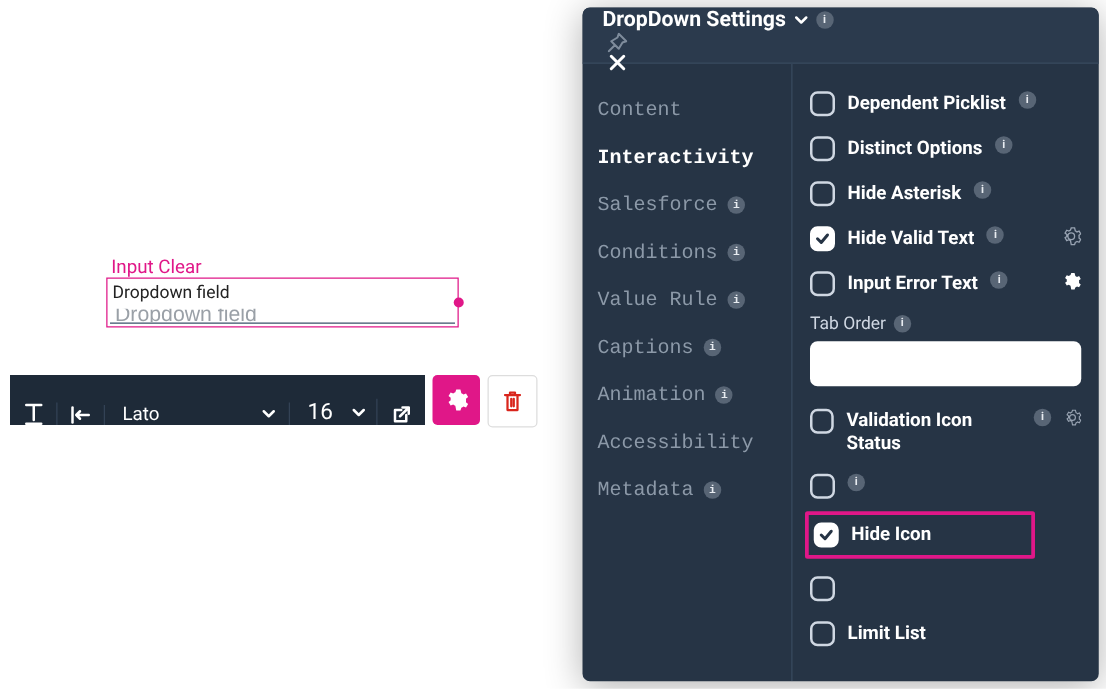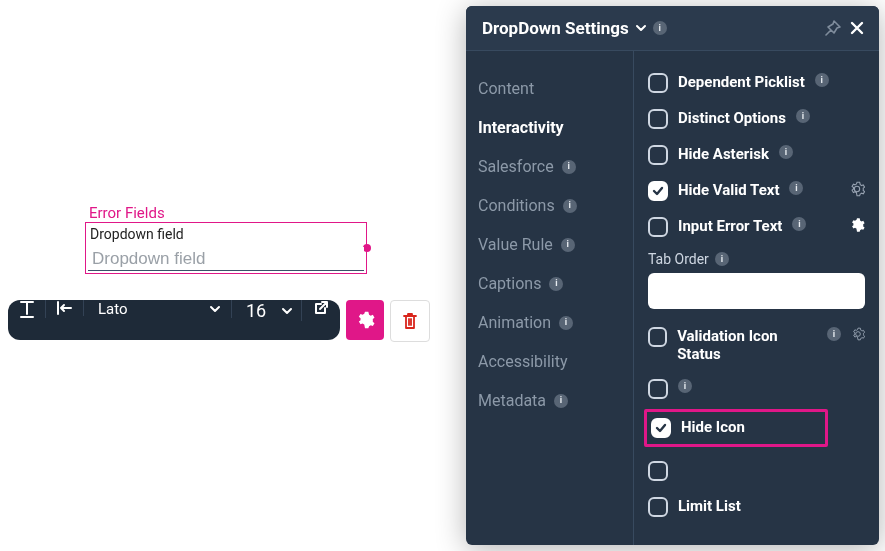--- a/index.html
+++ b/index.html
@@ -29,21 +29,21 @@
     color: #e01788;
     font-size: 15px;
     font-weight: 400;
   }
 
   .field-frame {
     position: absolute;
     left: 85px;
     top: 222px;
     width: 282px;
-    height: 52px;
+    height: 40px;
     border: 1px solid #e01788;
     box-sizing: border-box;
   }
   .field-handle {
     position: absolute;
     right: -5px;
     top: 50%;
     margin-top: -4px;
     width: 8px;
     height: 8px;
@@ -78,23 +78,23 @@
     position: absolute;
     left: 8px;
     top: 300px;
     height: 40px;
     display: flex;
     align-items: stretch;
     border-radius: 4px;
   }
   .toolbar .dark {
     display: flex;
-    align-items: flex-start;
+    align-items: flex-end;
     background: #1e2a38;
-    border-radius: 12px;
+    border-radius: 0;
     overflow: hidden;
   }
   .toolbar .cell {
     display: flex;
     align-items: center;
     justify-content: center;
     color: #fff;
     padding: 0 10px;
     border-right: 1px solid #334255;
     box-sizing: border-box;
@@ -140,24 +140,25 @@
     color: #d5dbe2;
     border-radius: 6px;
     box-shadow: 0 4px 30px rgba(0,0,0,0.3);
     display: flex;
     flex-direction: column;
     overflow: hidden;
   }
   .panel-header {
     height: 44px;
     display: flex;
-    align-items: center;
+    align-items: flex-start;
     padding: 0 10px 0 16px;
     border-bottom: 1px solid #384a5f;
     background: #2b3a4d;
+    flex-direction: column;
   }
   .panel-title {
     color: #fff;
     font-weight: 700;
     font-size: 17px;
     display: flex;
     align-items: center;
     gap: 6px;
     cursor: pointer;
   }
@@ -176,20 +177,21 @@
     flex: 1;
     display: flex;
     overflow: hidden;
   }
   .side-nav {
     width: 168px;
     padding: 18px 0 0 0;
     box-sizing: border-box;
     border-right: 1px solid #384a5f;
     overflow: hidden;
+    font-family: Liberation Mono, monospace;
   }
   .nav-item {
     display: flex;
     align-items: center;
     padding: 10px 12px;
     font-size: 16px;
     color: #8c99a8;
     cursor: pointer;
     gap: 8px;
   }
@@ -265,21 +267,21 @@
     padding: 4px 80px 4px 4px;
     margin: 2px 0 6px -4px;
     display: inline-flex;
   }
   .highlight-box .opt-row { padding: 2px 0; }
 </style>
 </head>
 <body>
 
 <div class="canvas">
-  <div class="group-label">Error Fields</div>
+  <div class="group-label">Input Clear</div>
 
   <div class="field-frame">
     <div class="field-handle"></div>
     <div class="field-title">Dropdown field</div>
     <input class="field-input" placeholder="Dropdown field" style="">
   </div>
 
   <div class="toolbar">
     <div class="dark">
       <div class="cell icon-cell">

